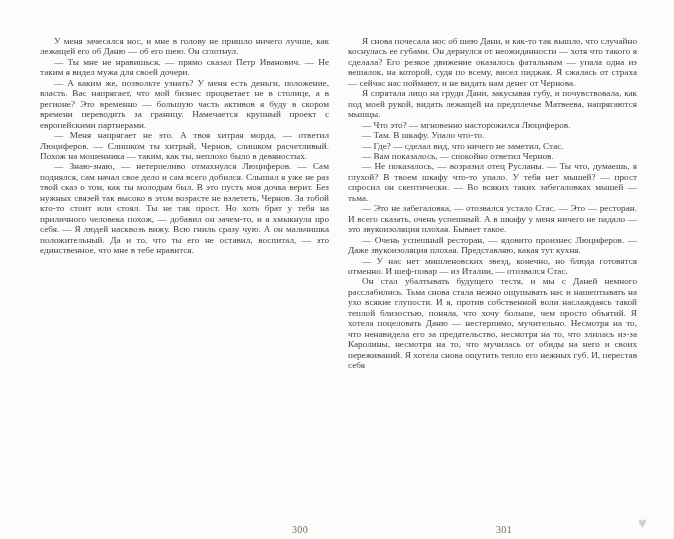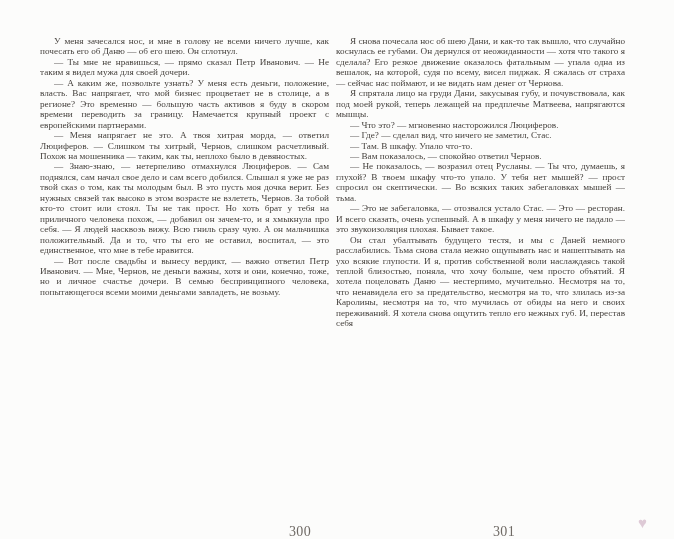--- a/index.html
+++ b/index.html
@@ -18,28 +18,28 @@
     width: 289px;
     height: 484px;
     overflow: hidden;
     color: #433f3b;
     font-size: 9.2px;
     line-height: 10.45px;
     text-align: justify;
     hyphens: auto;
   }
   .page-left  { left: 40px; }
-  .page-right { left: 336px; }
+  .page-right { left: 348px; }
   .para { margin: 0; text-indent: 14px; }
   .page-number {
     position: absolute;
     top: 524px;
     width: 30px;
     text-align: center;
-    font-size: 14px;
+    font-size: 10px;
     color: #6f6a65;
     letter-spacing: 0.4px;
   }
   .page-number-left  { left: 285px; }
   .page-number-right { left: 489px; font-family: Liberation Serif, serif; }
   .heart {
     position: absolute;
     left: 638px;
     top: 516px;
     font-size: 15px;
@@ -48,37 +48,38 @@
     cursor: pointer;
     user-select: none;
   }
 </style>
 </head>
 <body>
 
 <div class="book-spread">
 
   <div class="page page-left">
-      <p class="para">У меня зачесался нос, и мне в голову не всеми ничего лучше, как почесать его об Даню — об его шею. Он сглотнул.</p>
+      <p class="para">У меня зачесался нос, и мне в голову не пришло ничего лучше, как лежащей его об Даню — об его шею. Он сглотнул.</p>
       <p class="para">— Ты мне не нравишься, — прямо сказал Петр Иванович. — Не таким я видел мужа для своей дочери.</p>
       <p class="para">— А каким же, позвольте узнать? У меня есть деньги, положение, власть. Вас напрягает, что мой бизнес процветает не в столице, а в регионе? Это временно — большую часть активов я буду в скором времени переводить за границу. Намечается крупный проект с европейскими партнерами.</p>
       <p class="para">— Меня напрягает не это. А твоя хитрая морда, — ответил Люциферов. — Слишком ты хитрый, Чернов, слишком расчетливый. Похож на мошенника — таким, как ты, неплохо было в девяностых.</p>
       <p class="para">— Знаю-знаю, — нетерпеливо отмахнулся Люциферов. — Сам поднялся, сам начал свое дело и сам всего добился. Слышал я уже не раз твой сказ о том, как ты молодым был. В это пусть моя дочка верит. Без нужных связей так высоко в этом возрасте не взлететь, Чернов. За тобой кто-то стоит или стоял. Ты не так прост. Но хоть брат у тебя на приличного человека похож, — добавил он зачем-то, и я хмыкнула про себя. — Я людей насквозь вижу. Всю гниль сразу чую. А он мальчишка положительный. Да и то, что ты его не оставил, воспитал, — это единственное, что мне в тебе нравится.</p>
-      <p class="para">— Вот после свадьбы и вынесу вердикт, — важно ответил Петр Иванович. — Мне, Чернов, не деньги важны, хотя и они, конечно, тоже, но и личное счастье дочери. В семью беспринципного человека, попытающегося всеми моими деньгами завладеть, не возьму.</p>
     </div>
 
   <div class="page page-right">
       <p class="para">Я снова почесала нос об шею Дани, и как-то так вышло, что случайно коснулась ее губами. Он дернулся от неожиданности — хотя что такого я сделала? Его резкое движение оказалось фатальным — упала одна из вешалок, на которой, судя по всему, висел пиджак. Я сжалась от страха — сейчас нас поймают, и не видать нам денег от Чернова.</p>
-      <p class="para">Я спрятала лицо на груди Дани, закусывая губу, и почувствовала, как под моей рукой, теперь лежащей на предплечье Матвеева, напрягаются мышцы.</p>
+      <p class="para">Я спрятала лицо на груди Дани, закусывая губу, и почувствовала, как под моей рукой, видать лежащей на предплечье Матвеева, напрягаются мышцы.</p>
       <p class="para">— Что это? — мгновенно насторожился Люциферов.</p>
+      <p class="para">— Там. В шкафу. Упало что-то.</p>
       <p class="para">— Где? — сделал вид, что ничего не заметил, Стас.</p>
-      <p class="para">— Там. В шкафу. Упало что-то.</p>
       <p class="para">— Вам показалось, — спокойно ответил Чернов.</p>
       <p class="para">— Не показалось, — возразил отец Русланы. — Ты что, думаешь, я глухой? В твоем шкафу что-то упало. У тебя нет мышей? — прост спросил он скептически. — Во всяких таких забегаловках мышей — тьма.</p>
       <p class="para">— Это не забегаловка, — отозвался устало Стас. — Это — ресторан. И всего сказать, очень успешный. А в шкафу у меня ничего не падало — это звукоизоляция плохая. Бывает такое.</p>
+      <p class="para">— Очень успешный ресторан, — ядовито произнес Люциферов. — Даже звукоизоляция плохая. Представляю, какая тут кухня.</p>
+      <p class="para">— У нас нет мишленовских звезд, конечно, но блюда готовятся отменно. И шеф-повар — из Италии, — отозвался Стас.</p>
       <p class="para">Он стал убалтывать будущего тестя, и мы с Даней немного расслабились. Тьма снова стала нежно ощупывать нас и нашептывать на ухо всякие глупости. И я, против собственной воли наслаждаясь такой теплой близостью, поняла, что хочу больше, чем просто объятий. Я хотела поцеловать Даню — нестерпимо, мучительно. Несмотря на то, что ненавидела его за предательство, несмотря на то, что злилась из-за Каролины, несмотря на то, что мучилась от обиды на него и своих переживаний. Я хотела снова ощутить тепло его нежных губ. И, перестав себя</p>
     </div>
 
   <div class="page-number page-number-left">300</div>
 
   <div class="page-number page-number-right">301</div>
 
   <div class="heart">♥</div>
 
 </div>

